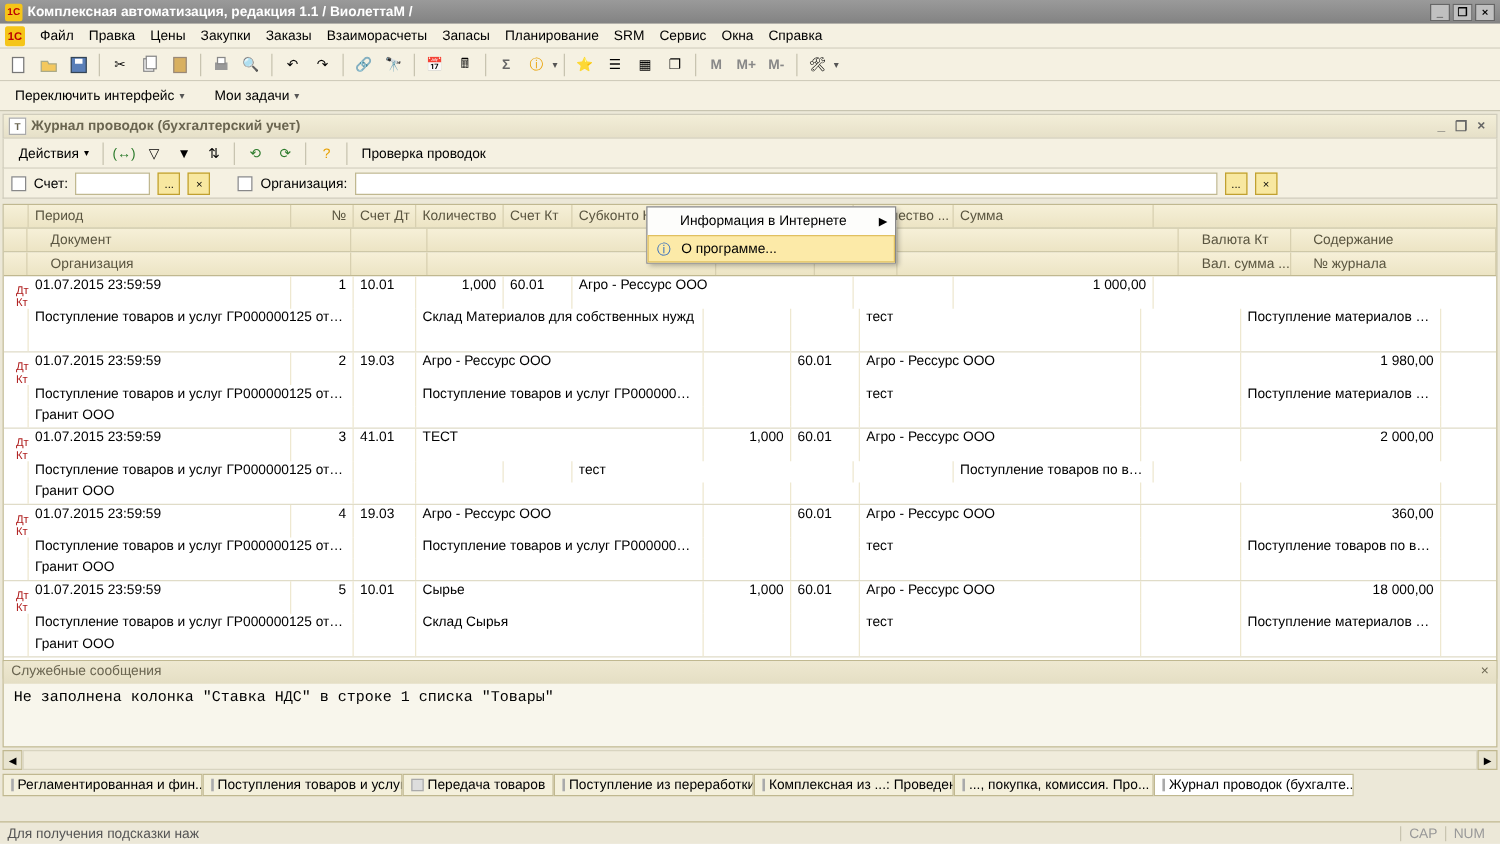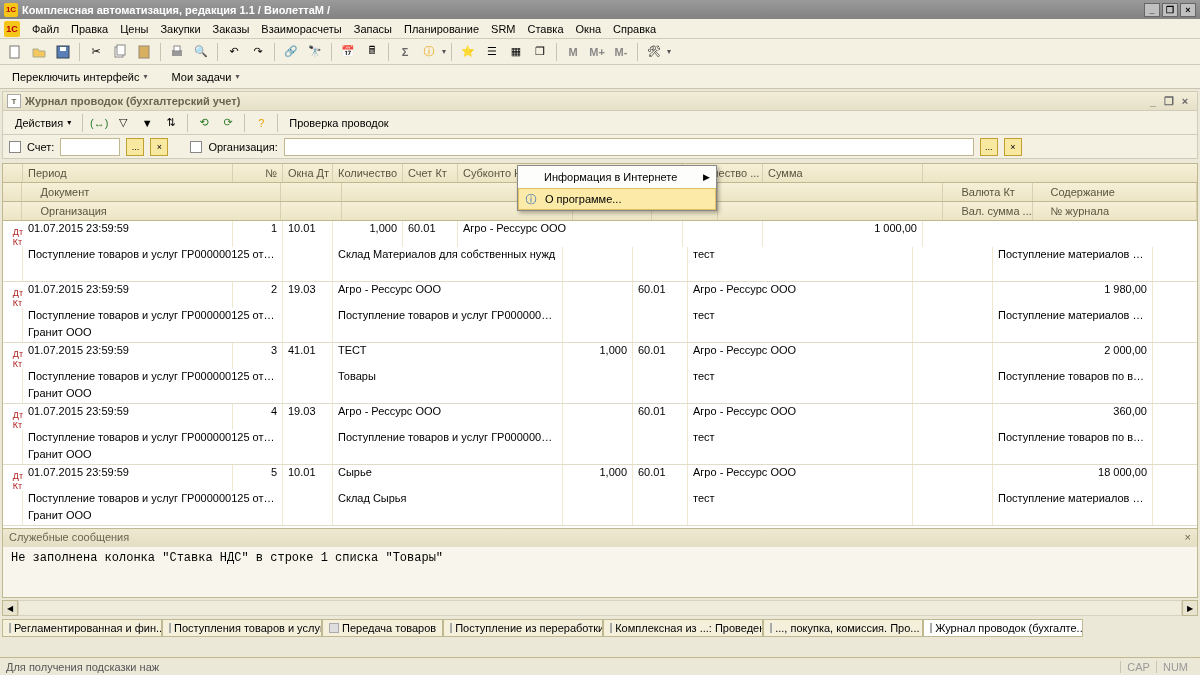--- a/index.html
+++ b/index.html
@@ -102,21 +102,21 @@
   <span class="logo2">1C</span>
   <span class="mitem">Файл</span>
   <span class="mitem">Правка</span>
   <span class="mitem">Цены</span>
   <span class="mitem">Закупки</span>
   <span class="mitem">Заказы</span>
   <span class="mitem">Взаиморасчеты</span>
   <span class="mitem">Запасы</span>
   <span class="mitem">Планирование</span>
   <span class="mitem">SRM</span>
-  <span class="mitem">Ставка</span>
+  <span class="mitem">Сервис</span>
   <span class="mitem">Окна</span>
   <span class="mitem">Справка</span>
 </div>
 
 <div class="toolbar">
   <span class="tbtn">
       <svg class="icon" viewBox="0 0 16 16">
         <rect x="3" y="2" width="9" height="12" fill="#fff" stroke="#777"></rect>
       </svg>
     </span>
@@ -231,21 +231,21 @@
   <span class="ddbtn">...</span>
   <span class="ddbtn">×</span>
 </div>
 
 <div class="gridwrap">
 
   <div class="ghead">
     <div class="col" style="width:20px"></div>
     <div class="col" style="width:210px">Период</div>
     <div class="col" style="width:50px;text-align:right">№</div>
-    <div class="col" style="width:50px">Окна Дт</div>
+    <div class="col" style="width:50px">Счет Дт</div>
     <div class="col" style="width:70px">Количество</div>
     <div class="col" style="width:55px">Счет Кт</div>
     <div class="col" style="width:225px">Субконто Кт</div>
     <div class="col" style="width:80px">Количество ...</div>
     <div class="col" style="width:160px">Сумма</div>
   </div>
 
   <div class="ghead2">
     <div class="col" style="width:20px"></div>
     <div class="col" style="width:260px">Документ</div>
@@ -358,21 +358,20 @@
           <div class="cell num" style="width: 70px;">1,000</div>
           <div class="cell" style="width: 55px;">60.01</div>
           <div class="cell" style="width: 225px;">Агро - Рессурс ООО</div>
           <div class="cell" style="width: 80px;"></div>
           <div class="cell num" style="width: 160px;">2 000,00</div>
         </div>
         <div class="line">
           <div class="cell" style="width: 20px;"></div>
           <div class="cell" style="width: 260px;">Поступление товаров и услуг ГР000000125 от 01.07.2015...</div>
           <div class="cell" style="width: 50px;"></div>
-          <div class="cell" style="width: 230px;">Товары</div>
           <div class="cell" style="width: 70px;"></div>
           <div class="cell" style="width: 55px;"></div>
           <div class="cell" style="width: 225px;">тест</div>
           <div class="cell" style="width: 80px;"></div>
           <div class="cell" style="width: 160px;">Поступление товаров по вх.до...</div>
         </div>
         <div class="line">
           <div class="cell" style="width: 20px;"></div>
           <div class="cell" style="width: 260px;">Гранит ООО</div>
           <div class="cell" style="width: 50px;"></div>

